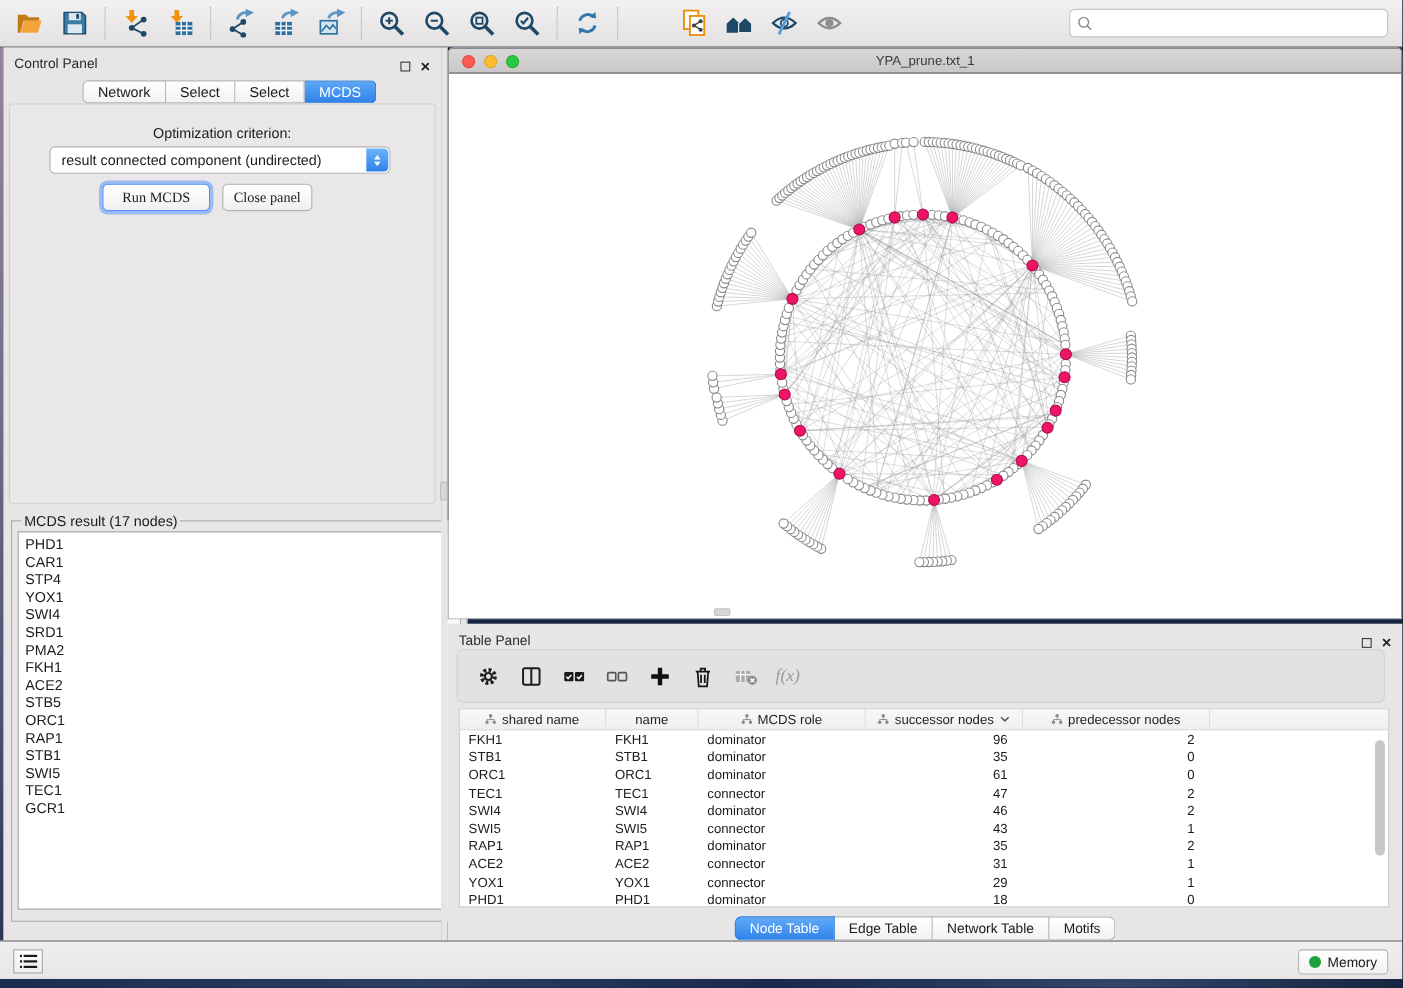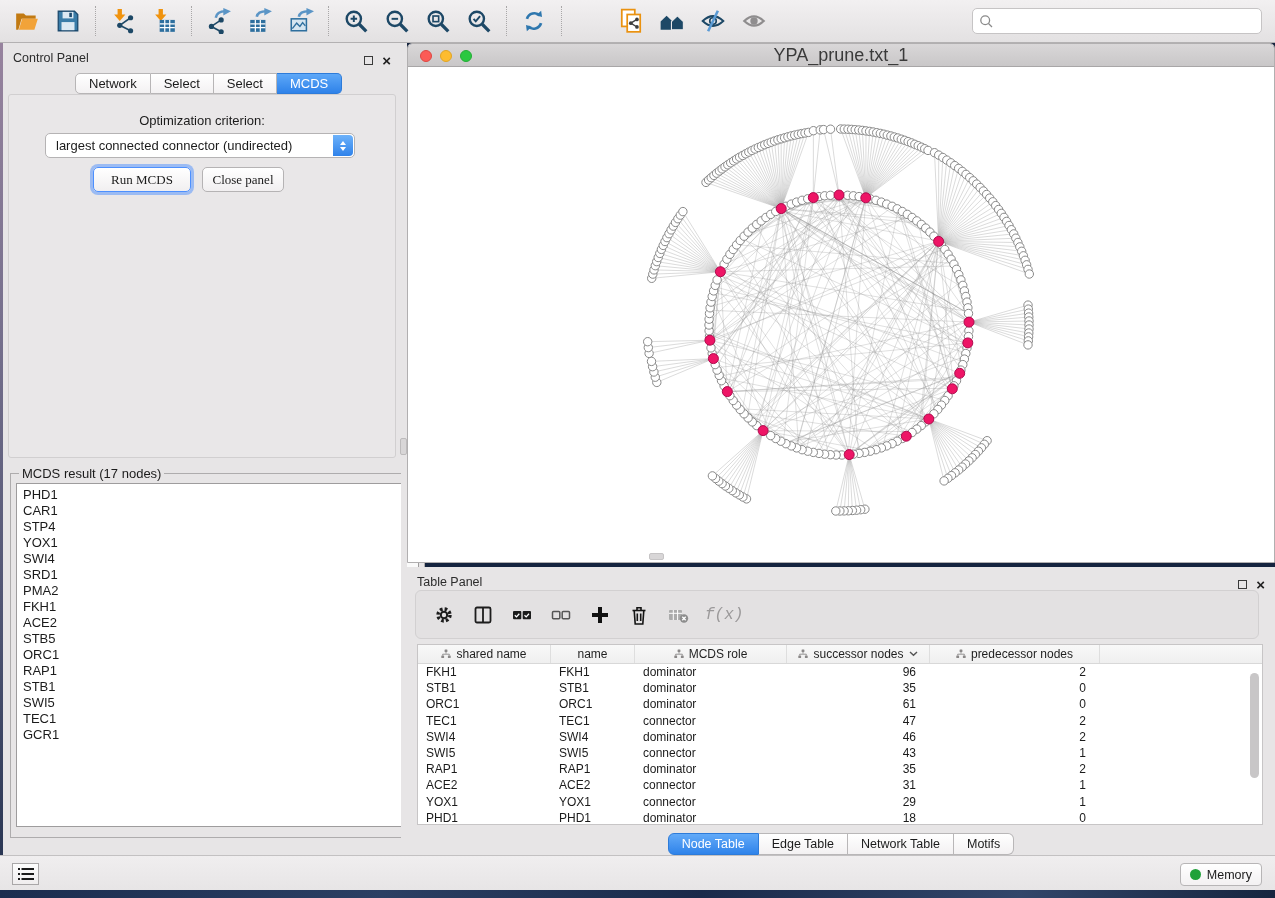--- a/index.html
+++ b/index.html
@@ -42,28 +42,28 @@
 .listitem{height:16px;line-height:16px;padding-left:6px;font-size:13px}
 .scrolltrack{position:absolute;right:0;top:0;bottom:0;width:13px;background:#fafafa;border-left:1px solid #e4e4e4}
 
 .vdivider{position:absolute;left:401px;top:43px;width:6px;height:812px;background:#e7e5e6}
 .vhandle{position:absolute;left:400px;top:438px;width:7px;height:17px;background:#d8d6d7;border:1px solid #bdbbbc;border-radius:2px}
 .hhandle{position:absolute;left:649px;top:553px;width:15px;height:7px;background:#d8d6d7;border:1px solid #c6c4c5;border-radius:2px}
 
 .netpanel{position:absolute;left:407px;top:43px;width:868px;height:520px;border:1px solid #b1afb0;border-radius:5px 5px 0 0;overflow:hidden}
 .net-titlebar{height:23px;background:linear-gradient(#d9d7d8,#c9c7c8);border-bottom:1px solid #a8a6a7;position:relative;display:flex;align-items:center;justify-content:center}
 .tlight{position:absolute;top:5.5px;width:12px;height:12px;border-radius:50%}
-.net-title{font-size:18px;color:#3a3a3a}
+.net-title{font-size:12px;color:#3a3a3a}
 .net-canvas{width:866px;height:496px;background:#fff}
 
 .tpanel{position:absolute;left:407px;top:567px;width:868px;height:288px;background:#e7e5e6}
 .ttoolbar{position:absolute;left:8px;top:23px;width:844px;height:49px;background:#e3e1e2;border:1px solid #d2d0d1;border-radius:6px;display:flex;align-items:center;gap:15px;padding-left:16px}
 .ti2{width:24px;height:24px;display:flex;align-items:center;justify-content:center}
 .ti2 svg{width:22px;height:22px}
-.fx{font-family:Liberation Mono, monospace;font-style:italic;font-size:16px;color:#9b999a}
+.fx{font-family:Liberation Serif, serif;font-style:italic;font-size:16px;color:#9b999a}
 .ttable{position:absolute;left:10px;top:77px;width:846px;height:181px;background:#fff;border:1px solid #c7c5c6}
 .thead{display:grid;grid-template-columns:133px 84px 152px 143px 170px 1fr;height:19px;background:linear-gradient(#f8f8f8,#efefef);border-bottom:1px solid #d8d8d8}
 .th{display:flex;align-items:center;justify-content:center;gap:5px;font-size:12px;color:#1f1f1f;border-right:1px solid #dedede;overflow:hidden;white-space:nowrap}
 .tr{display:grid;grid-template-columns:133px 84px 152px 143px 170px 1fr;height:16.2px}
 .td{font-size:12px;line-height:16.2px;padding-left:8px;white-space:nowrap;overflow:hidden}
 .td.num{text-align:right;padding-right:14px}
 .tscroll{position:absolute;right:3px;top:28px;width:9px;height:105px;background:#c8c6c7;border-radius:5px}
 .ttabs{position:absolute;top:266px;left:0;width:868px;display:flex;justify-content:center}
 .ttab{height:22px;padding:0 13px;display:flex;align-items:center;font-size:12.5px;background:linear-gradient(#ffffff,#f3f1f2);border:1px solid #b9b7b8;border-left:none;color:#1b1b1b}
 .ttab:first-child{border-left:1px solid #b9b7b8;border-radius:6px 0 0 6px}
@@ -246,21 +246,21 @@
   </div>
   <div class="segbar" id="cp-tabs" style="left:72px;top:30px">
       <div class="seg">Network</div>
       <div class="seg">Select</div>
       <div class="seg">Select</div>
       <div class="seg active">MCDS</div>
     </div>
   <div class="tabpane"></div>
   <div class="optlabel">Optimization criterion:</div>
   <div class="select">
-    <span>largest connected connector (undirected)</span>
+    <span>result connected component (undirected)</span>
     <span class="sel-cap">
         <span class="tri-up"></span>
         <span class="tri-dn"></span>
       </span>
   </div>
   <div class="btn focusring" style="left:90px;top:124px;width:98px">
       <span>Run MCDS</span>
     </div>
   <div class="btn" style="left:199px;top:124px;width:82px">
       <span>Close panel</span>

